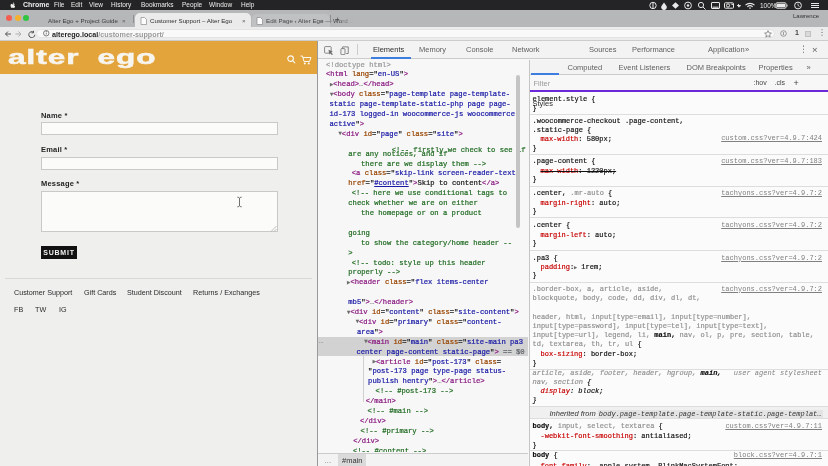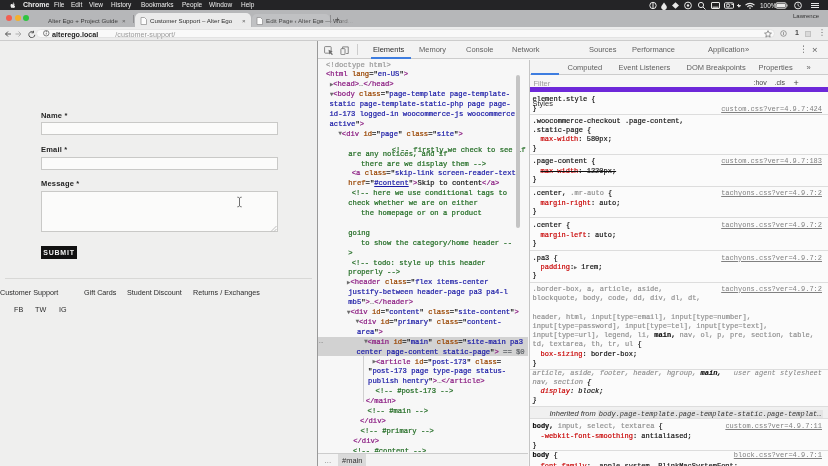--- a/index.html
+++ b/index.html
@@ -52,21 +52,21 @@
 .arr { color:#6b6b6b; font-size:5.5px; display:inline-block; vertical-align:0.5px;}
 
 #crumbs { position:absolute; left:0; top:411.5px; width:210px; height:13.5px; background:#f3f3f3;
   border-top:1px solid #ccc; font-size:7.5px; color:#333; }
 
 #sidebar { position:absolute; top:18.5px; left:210.5px; width:300.5px; height:406.5px;
   background:#fbfbfb; border-left:1px solid #c5c5c5; }
 #sb-tabs { position:absolute; top:0; left:0; width:300px; height:15.5px; background:#f3f3f3;
   border-bottom:1px solid #ccc; }
 #sb-filter { position:absolute; top:15.5px; left:0; width:300px; height:17px; background:#f7f7f7;
-  border-bottom:5px solid #6d28d9; }
+  border-bottom:2px solid #6d28d9; }
 .sl { position:absolute; left:6px; white-space:nowrap; line-height:9px; height:9px;
   font-family:"Liberation Mono",monospace; font-size:7px; color:#111; -webkit-text-stroke:0.18px currentColor; }
 .pn { color:#c80000; } .lnk { position:absolute; right:7px; color:#808080; text-decoration:underline;
   font-family:"Liberation Mono",monospace; font-size:7px; white-space:nowrap; line-height:9px; }
 .sbline { position:absolute; left:0; width:300px; height:1px; background:#ddd; }
 .gsel { color:#909090; }
 </style>
 </head>
 <body>
 <div id="stage">
@@ -139,50 +139,62 @@
   <svg class="abs" style="left:4px;top:2.5px;" width="34" height="8" viewBox="0 0 34 8" fill="none">
     <path d="M7 4 H1.5 M4 1.5 L1.5 4 L4 6.5" stroke="#555" stroke-width="1"></path>
     <path d="M11.5 4 H17 M14.5 1.5 L17 4 L14.5 6.5" stroke="#aeaeae" stroke-width="1"></path>
     <path d="M29.5 2.2 A3 3 0 1 0 30.8 4.8 M29.5 0.8 v2 h-2" stroke="#555" stroke-width="1" fill="none"></path>
   </svg>
   <svg class="abs" style="left:43px;top:3px;" width="6.5" height="6.5" viewBox="0 0 10 10" fill="none" stroke="#5c5c5c" stroke-width="1.2">
     <circle cx="5" cy="5" r="4.2"></circle>
         <line x1="5" y1="4.5" x2="5" y2="7"></line>
         <circle cx="5" cy="2.8" r="0.4" fill="#5c5c5c"></circle>
   </svg>
-  <span class="abs" style="left:52px;top:3px;font-size:7.2px;line-height:9px;color:#222;font-weight:bold;">alterego.local<span style="color:#9a9a9a;font-weight:normal;margin-left:17px;">/customer-support/</span></span>
+  <span class="abs" style="left:52px;top:3px;font-size:7.2px;line-height:9px;color:#222;font-weight:bold;">alterego.local<span style="color:#9a9a9a;font-weight:bold;">/customer-support/</span></span>
   <svg class="abs" style="left:764px;top:2.5px;" width="8" height="8" viewBox="0 0 10 10" fill="none" stroke="#6e6e6e" stroke-width="0.9">
     <path d="M5 0.8 L6.3 3.6 L9.3 3.9 L7 5.9 L7.7 8.9 L5 7.3 L2.3 8.9 L3 5.9 L0.7 3.9 L3.7 3.6 Z"></path>
   </svg>
   <svg class="abs" style="left:780px;top:3px;" width="7" height="7" viewBox="0 0 10 10" fill="none" stroke="#777" stroke-width="1">
         <circle cx="5" cy="5" r="4"></circle>
         <line x1="5" y1="3" x2="5" y2="7.2"></line>
       </svg>
   <span class="abs" style="left:795px;top:2px;font-size:7px;color:#444;font-weight:bold;">1</span>
   <div class="abs" style="left:805px;top:3.5px;width:6px;height:6px;background:#d9d9d9;border:1px solid #c2c2c2;"></div>
   <span class="abs" style="left:818px;top:1px;font-size:8px;color:#555;letter-spacing:0;">⋮</span>
 </div>
 
 <div id="page">
+  <div id="pghead">
+    <div id="logo">alter ego</div>
+    <svg class="abs" style="left:287px;top:14px;" width="9" height="9" viewBox="0 0 10 10" fill="none" stroke="#fbf9f4" stroke-width="1.3">
+          <circle cx="4" cy="4" r="3.1"></circle>
+          <line x1="6.3" y1="6.3" x2="9" y2="9"></line>
+        </svg>
+    <svg class="abs" style="left:300px;top:14px;" width="12" height="10" viewBox="0 0 12 10" fill="none" stroke="#fbf9f4" stroke-width="1">
+      <path d="M0.5 1 H2.5 L4 6.5 H9.5 L11 2.5 H3"></path>
+          <circle cx="4.8" cy="8.5" r="1" fill="#fbf9f4" stroke="none"></circle>
+          <circle cx="8.8" cy="8.5" r="1" fill="#fbf9f4" stroke="none"></circle>
+    </svg>
+  </div>
   <span class="flabel" style="left:41px;top:69.5px;">Name *</span>
   <div class="finput" style="top:81px;height:12.5px;"></div>
   <span class="flabel" style="left:41px;top:104px;">Email *</span>
   <div class="finput" style="top:116px;height:12.5px;"></div>
   <span class="flabel" style="left:41px;top:137.5px;">Message *</span>
   <div class="finput" style="top:150px;height:41px;"></div>
   <svg class="abs" style="left:270px;top:184px;" width="7" height="7" viewBox="0 0 7 7" stroke="#b0b0ae" stroke-width="0.8">
         <line x1="1" y1="6.5" x2="6.5" y2="1"></line>
         <line x1="4" y1="6.5" x2="6.5" y2="4"></line>
       </svg>
   <svg class="abs" style="left:235.5px;top:154.5px;" width="7" height="12" viewBox="0 0 8 13" fill="none" stroke="#4a4a4a" stroke-width="0.9">
         <path d="M1.5 1 C3 1 4 1.6 4 2.6 C4 1.6 5 1 6.5 1 M4 2.6 V10.4 M1.5 12 C3 12 4 11.4 4 10.4 C4 11.4 5 12 6.5 12"></path>
       </svg>
   <div id="submit">SUBMIT</div>
   <div id="pgfoot-line"></div>
-  <span class="flink" style="left:0;top:247px;text-align:right;">Customer Support</span>
+  <span class="flink" style="left:14px;top:247px;text-align:right;">Customer Support</span>
   <span class="flink" style="left:84px;top:247px;">Gift Cards</span>
   <span class="flink" style="left:127px;top:247px;">Student Discount</span>
   <span class="flink" style="left:193px;top:247px;">Returns / Exchanges</span>
   <span class="flink" style="left:14px;top:264px;">FB</span>
   <span class="flink" style="left:35px;top:264px;">TW</span>
   <span class="flink" style="left:59px;top:264px;">IG</span>
 </div>
 
 <div id="devtools">
   <div id="dt-toolbar">
@@ -226,21 +238,20 @@
 <div class="dl" style="top:118.8px;left:30.3px;"><span class="an">href</span>=​"<span class="av" style="text-decoration:underline;">#content</span>"<span class="t">&gt;</span>Skip to content<span class="t">&lt;/a&gt;</span></div>
 <div class="dl" style="top:128.7px;left:33.8px;"><span class="cm">&lt;!-- here we use conditional tags to</span></div>
 <div class="dl" style="top:138.6px;left:30.3px;"><span class="cm">check whether we are on either</span></div>
 <div class="dl" style="top:148.5px;left:43px;"><span class="cm">the homepage or on a product</span></div>
 <div class="dl" style="top:168.3px;left:30.3px;"><span class="cm">going</span></div>
 <div class="dl" style="top:178.2px;left:43px;"><span class="cm">to show the category/home header --</span></div>
 <div class="dl" style="top:188.1px;left:30.3px;"><span class="cm">&gt;</span></div>
 <div class="dl" style="top:198.0px;left:33.8px;"><span class="cm">&lt;!-- todo: style up this header</span></div>
 <div class="dl" style="top:207.9px;left:30.3px;"><span class="cm">properly --&gt;</span></div>
 <div class="dl" style="top:217.8px;left:29.1px;"><span class="arr">▶</span><span class="t">&lt;header</span> <span class="an">class</span>=​"<span class="av">flex items-center</span></div>
-<div class="dl" style="top:227.7px;left:30.3px;"><span class="av">justify-between header-page pa3 pa4-l</span></div>
 <div class="dl" style="top:237.6px;left:30.3px;"><span class="av">mb5</span>"<span class="t">&gt;</span><span class="gy">…</span><span class="t">&lt;/header&gt;</span></div>
 <div class="dl" style="top:247.5px;left:29.1px;"><span class="arr">▼</span><span class="t">&lt;div</span> <span class="an">id</span>=​"<span class="av">content</span>" <span class="an">class</span>=​"<span class="av">site-content</span>"<span class="t">&gt;</span></div>
 <div class="dl" style="top:257.4px;left:37.7px;"><span class="arr">▼</span><span class="t">&lt;div</span> <span class="an">id</span>=​"<span class="av">primary</span>" <span class="an">class</span>=​"<span class="av">content-</span></div>
 <div class="dl" style="top:267.3px;left:39px;"><span class="av">area</span>"<span class="t">&gt;</span></div>
 <div class="dl" style="top:277.2px;left:46.3px;"><span class="arr">▼</span><span class="t">&lt;main</span> <span class="an">id</span>=​"<span class="av">main</span>" <span class="an">class</span>=​"<span class="av">site-main pa3</span></div>
 <div class="dl" style="top:287.1px;left:38.4px;"><span class="av">center page-content static-page</span>"<span class="t">&gt;</span> <span style="color:#5f6368;">== $0</span></div>
 <div class="dl" style="top:297.0px;left:54.7px;"><span class="arr">▶</span><span class="t">&lt;article</span> <span class="an">id</span>=​"<span class="av">post-173</span>" <span class="an">class</span>=​</div>
 <div class="dl" style="top:306.9px;left:50.1px;">"<span class="av">post-173 page type-page status-</span></div>
 <div class="dl" style="top:316.8px;left:50.1px;"><span class="av">publish hentry</span>"<span class="t">&gt;</span><span class="gy">…</span><span class="t">&lt;/article&gt;</span></div>
 <div class="dl" style="top:326.7px;left:57.6px;"><span class="cm">&lt;!-- #post-173 --&gt;</span></div>
@@ -270,21 +281,21 @@
 <div id="sb-filter">
           <span class="abs" style="left:4px;top:4px;font-size:7.5px;color:#9a9a9a;">Filter</span>
           <span class="abs" style="left:224px;top:4px;font-size:7px;color:#444;">:hov</span>
           <span class="abs" style="left:245px;top:4px;font-size:7px;color:#444;">.cls</span>
           <span class="abs" style="left:264px;top:2.5px;font-size:9px;color:#444;">+</span>
         </div>
 <div class="sl" style="top:35.4px;left:3.0px;">element.style {</div>
 <div class="sl" style="top:44.0px;left:3.0px;">}</div>
 <div class="sbline" style="top:54px;"></div>
 <div class="sl" style="top:57.8px;left:3.0px;">.woocommerce-checkout .page-content,</div>
-<div class="lnk" style="top:45px;">custom.css?ver=4.9.7:424</div>
+<div class="lnk" style="top:74px;">custom.css?ver=4.9.7:424</div>
 <div class="sl" style="top:66.4px;left:3.0px;">.static-page {</div>
 <div class="sl" style="top:75.9px;left:11px;"><span class="pn">max-width</span>: 580px;</div>
 <div class="sl" style="top:84.5px;left:3.0px;">}</div>
 <div class="sbline" style="top:94.5px;"></div>
 <div class="sl" style="top:97.9px;left:3.0px;">.page-content {</div>
 <div class="lnk" style="top:97.9px;">custom.css?ver=4.9.7:183</div>
 <div class="sl" style="top:107.4px;left:11px;"><span style="text-decoration:line-through;"><span class="pn">max-width</span>: 1220px;</span></div>
 <div class="sl" style="top:115.5px;left:3.0px;">}</div>
 <div class="sbline" style="top:126px;"></div>
 <div class="sl" style="top:129.8px;left:3.0px;">.center, <span class="gsel">.mr-auto</span> {</div>

